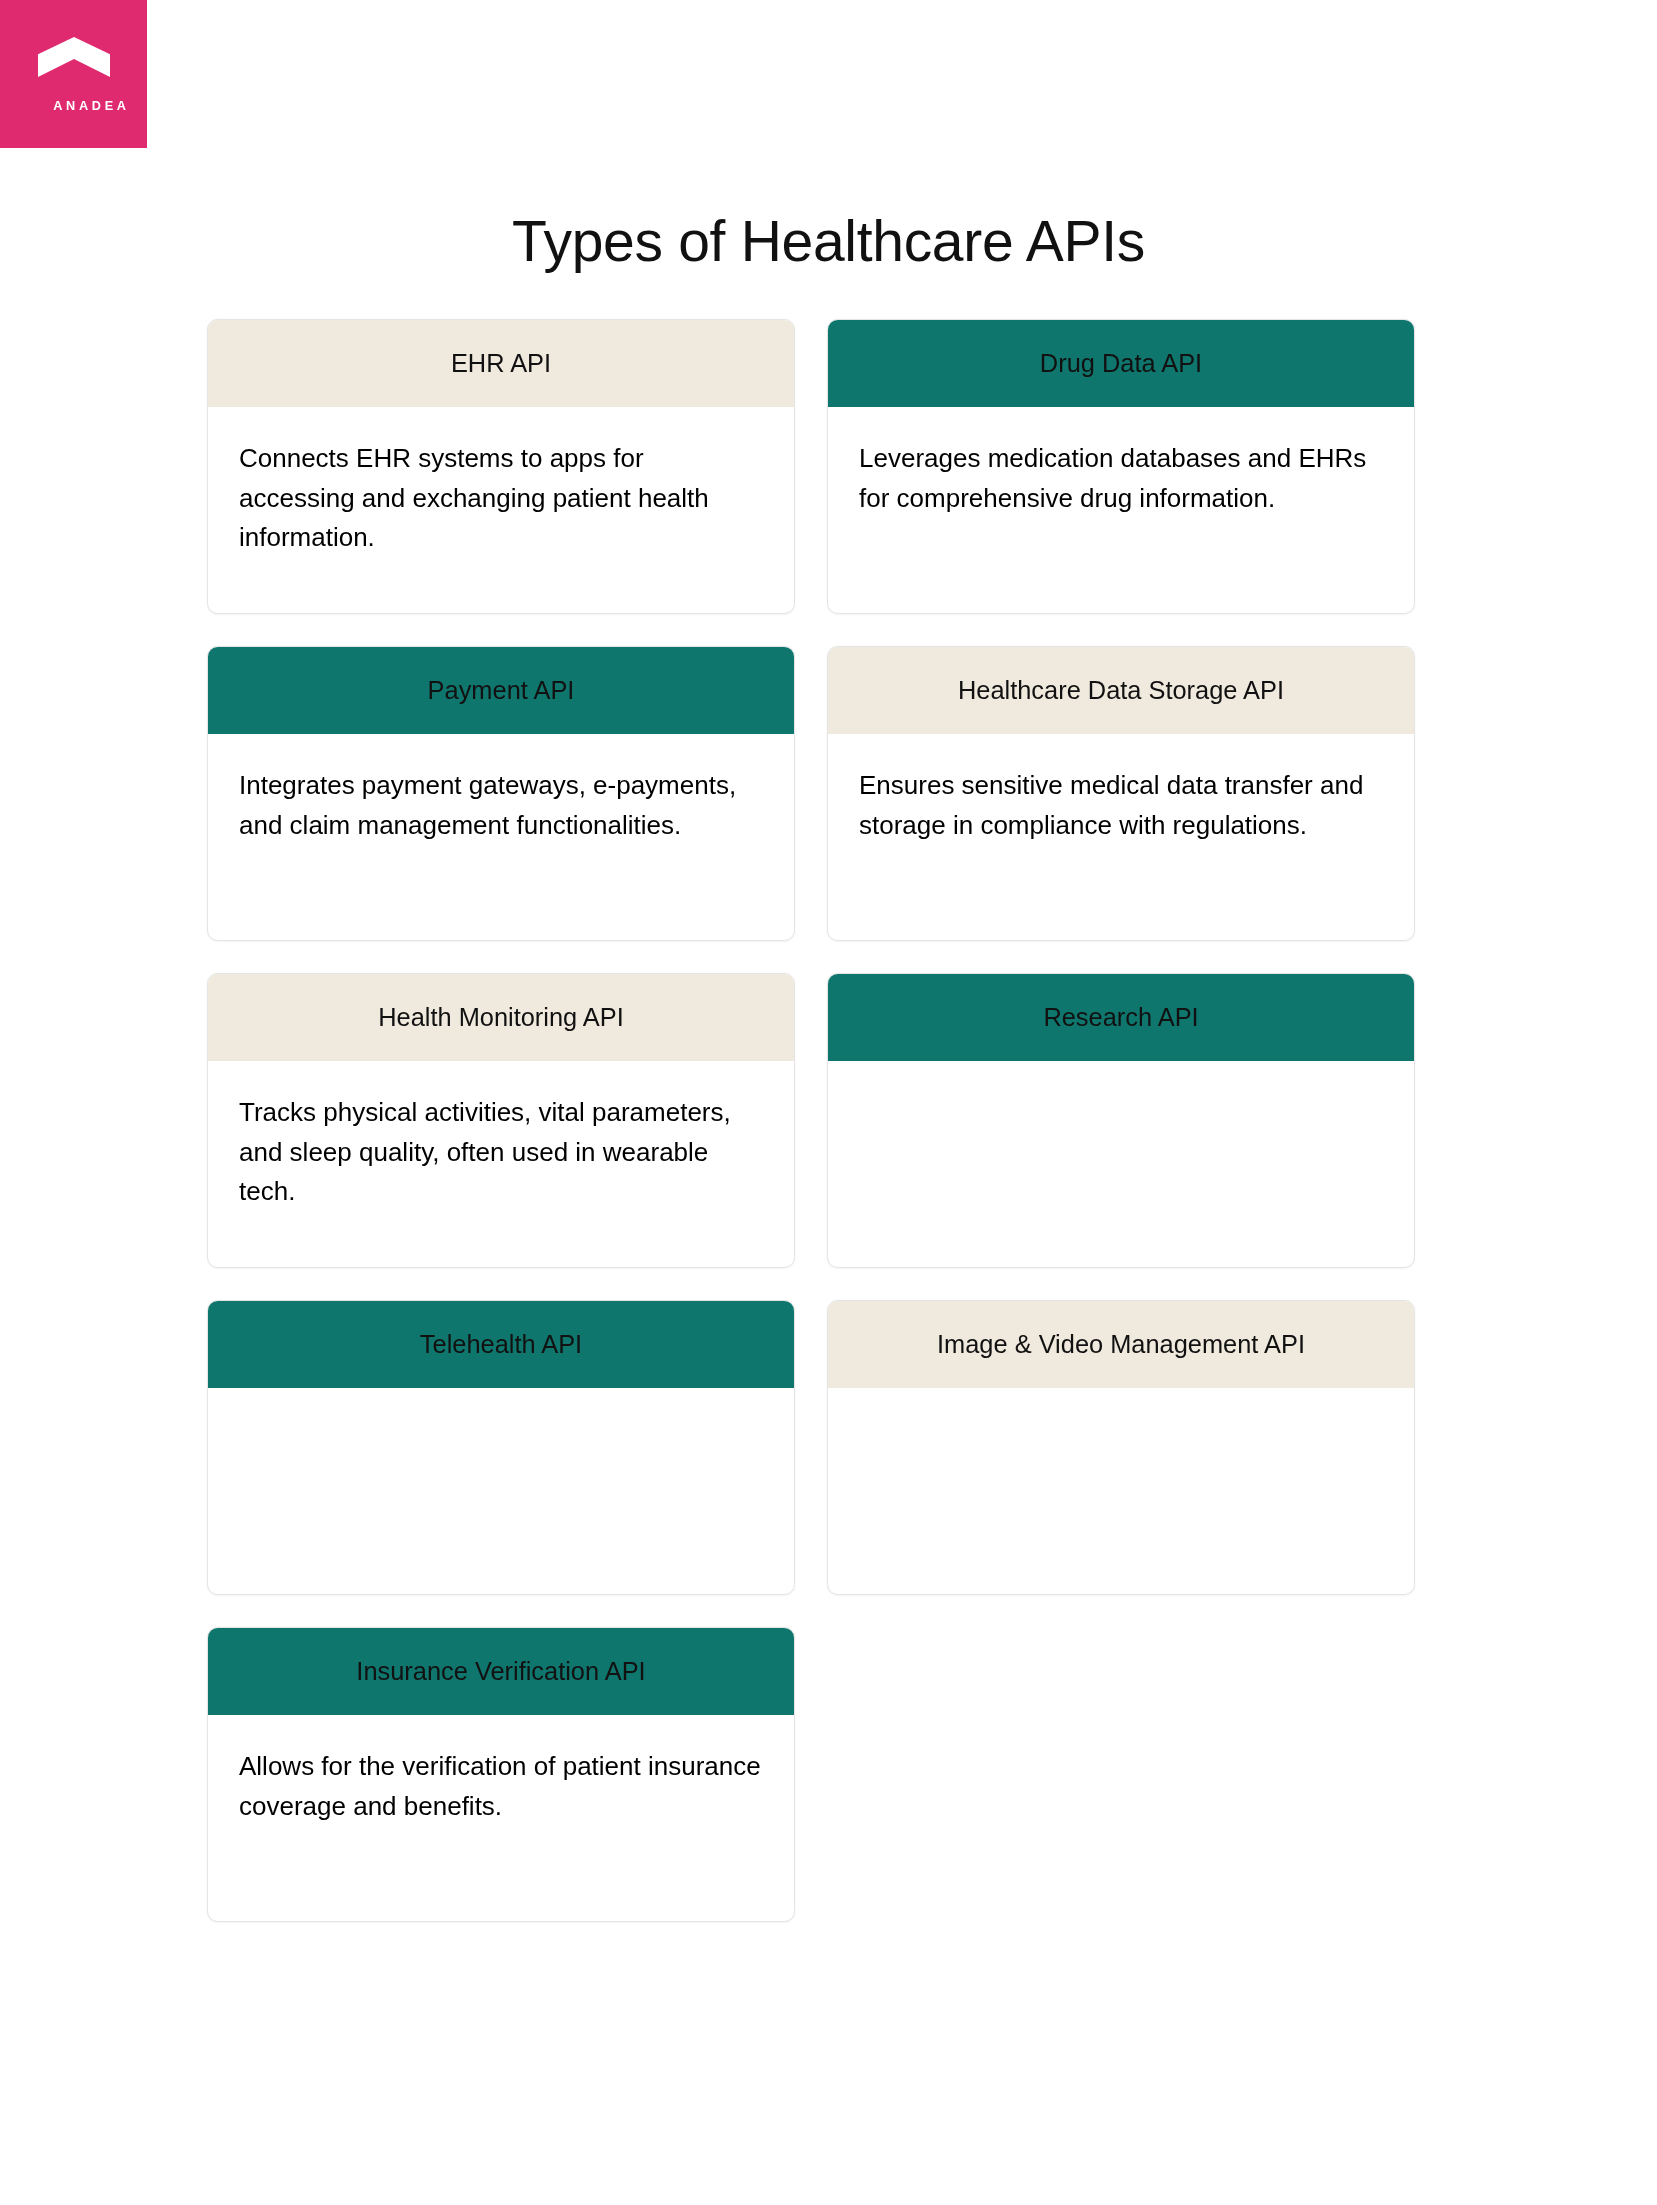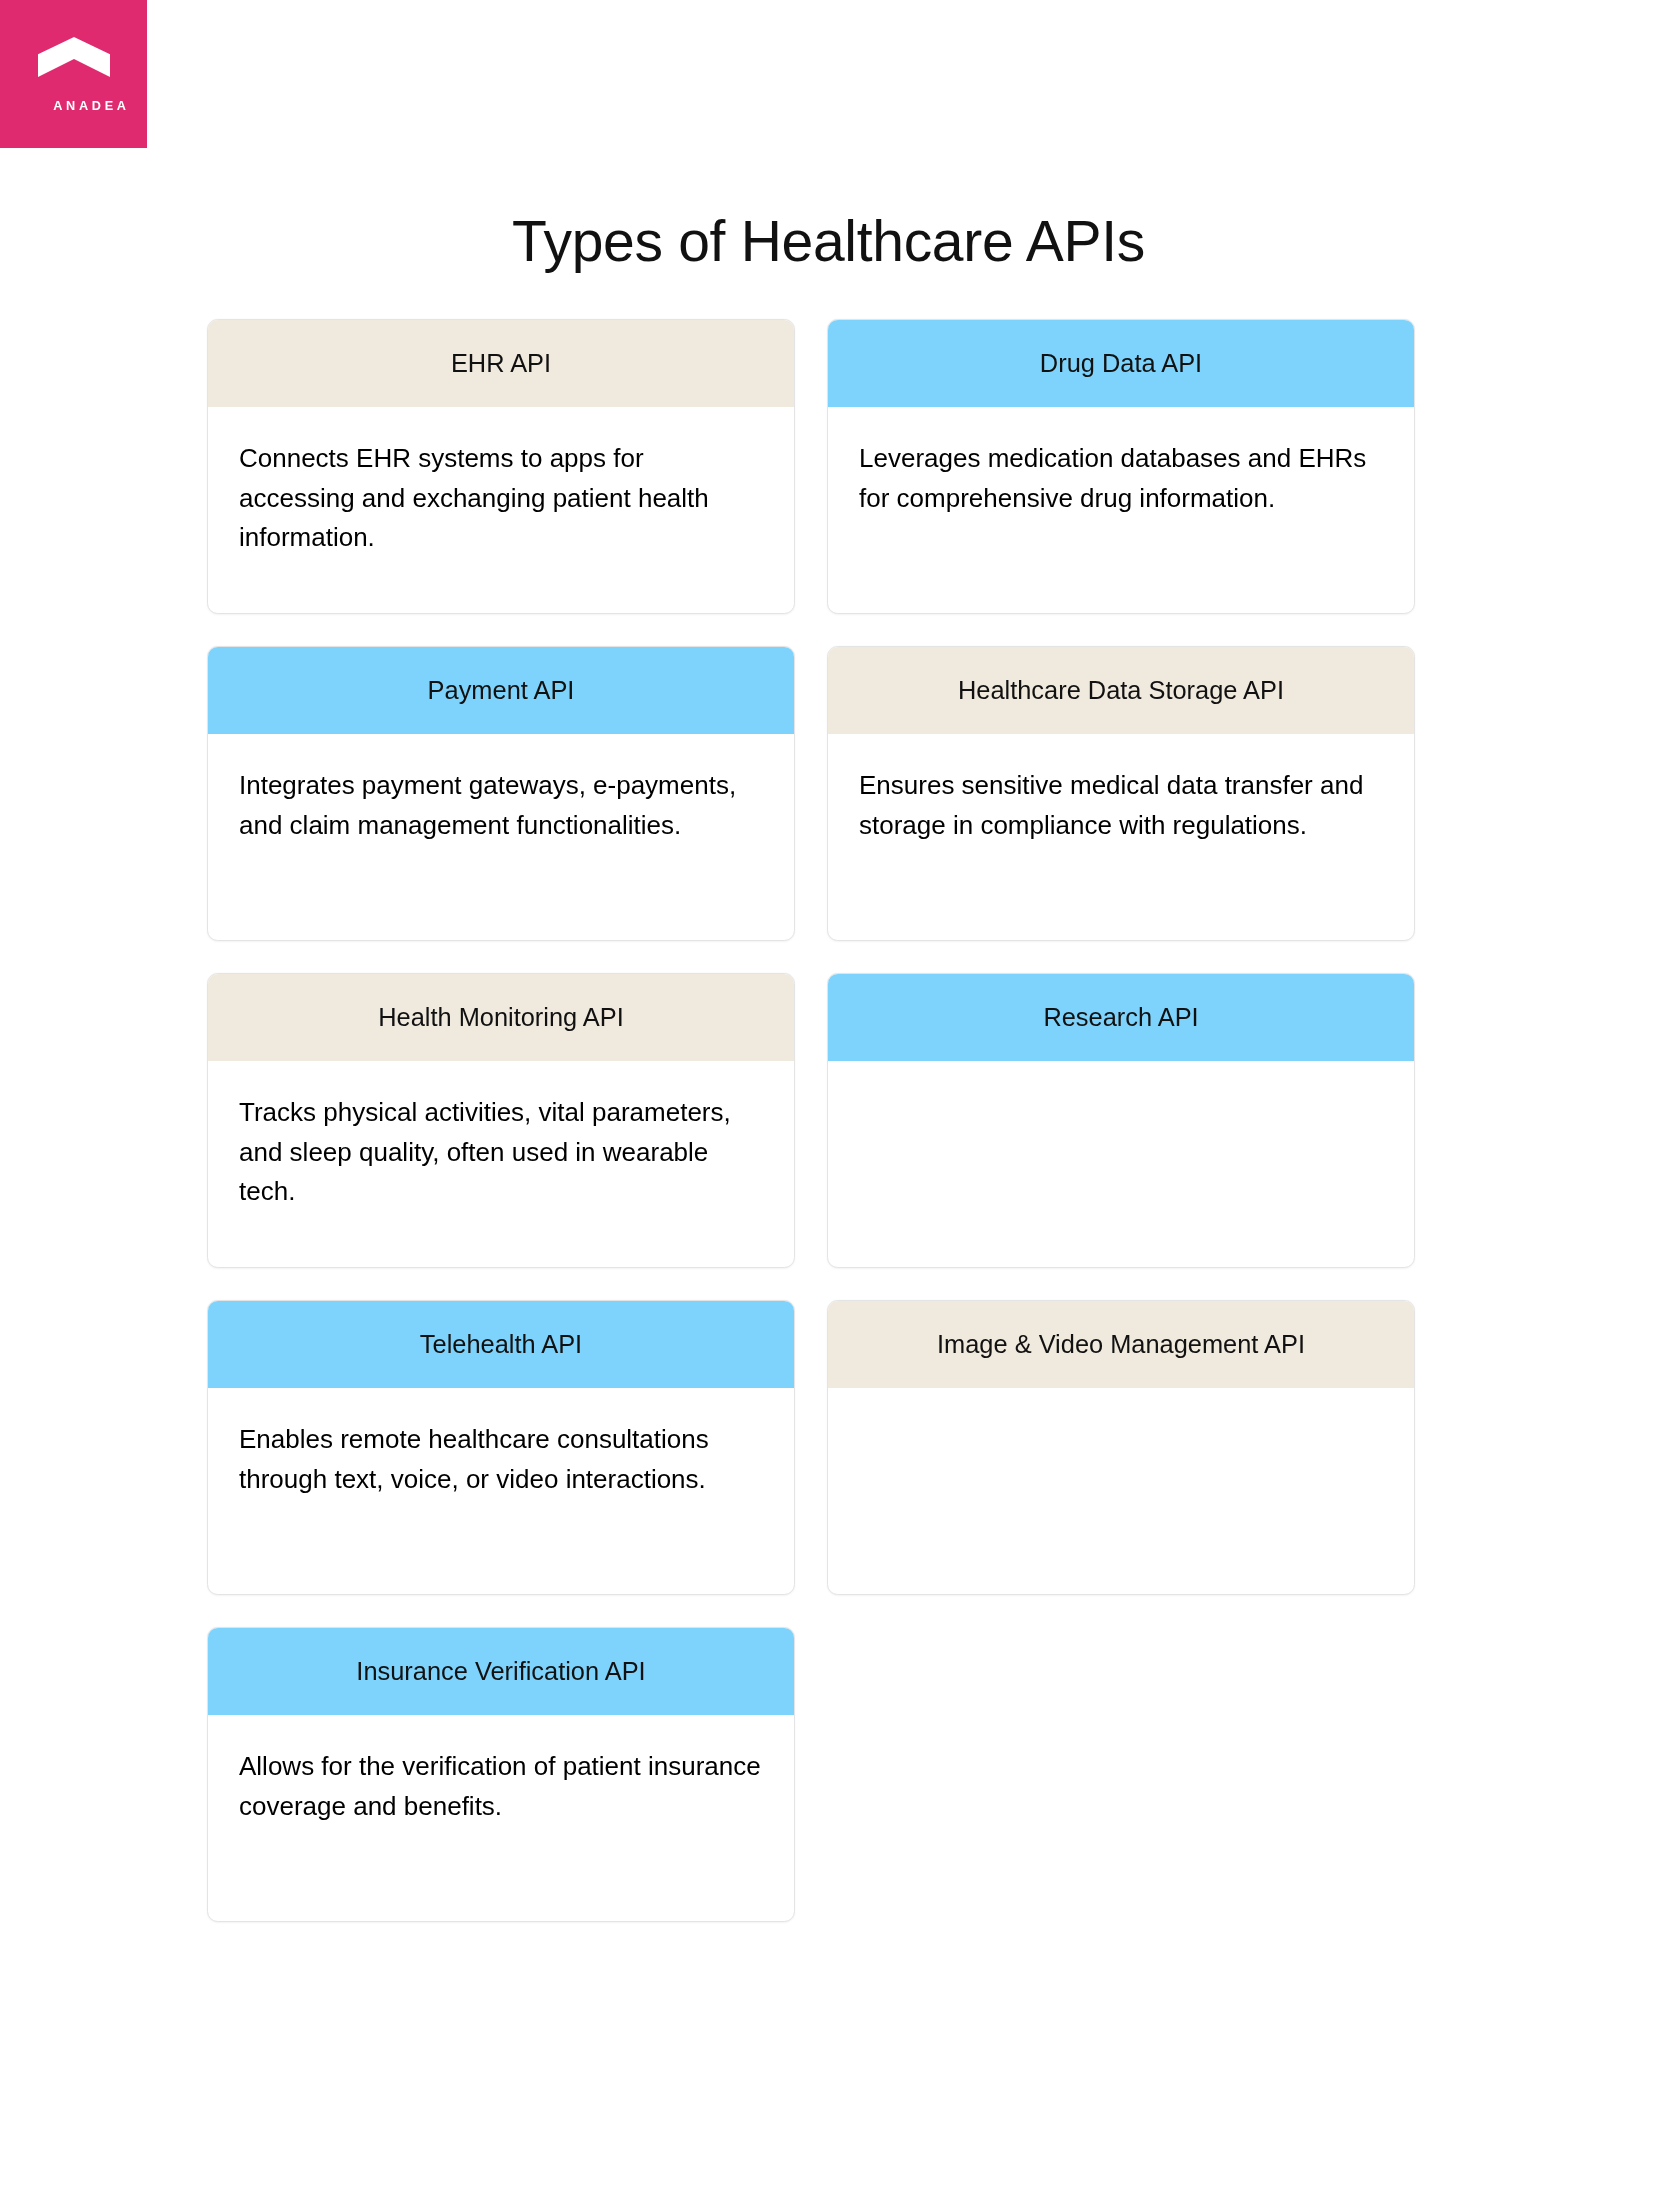--- a/index.html
+++ b/index.html
@@ -89,21 +89,21 @@
     align-items: center;
     justify-content: center;
     font-size: 25.4px;
     font-weight: 400;
     color: #111111;
     text-align: center;
     padding: 0 16px;
     box-sizing: border-box;
   }
   .card-header.beige { background: #F0E9DE; }
-  .card-header.green { background: #7dd3fc; }
+  .card-header.green { background: #0f766e; }
 
   .card-body {
     padding: 32px 31px 0 31px;
     font-size: 26px;
     line-height: 1.52;
     color: #000000;
     font-weight: 400;
   }
 </style>
 </head>
@@ -139,21 +139,20 @@
     </div>
     <div class="card">
       <div class="card-header beige">Health Monitoring API</div>
       <div class="card-body">Tracks physical activities, vital parameters, and sleep quality, often used in wearable tech.</div>
     </div>
     <div class="card">
       <div class="card-header green">Research API</div>
     </div>
     <div class="card">
       <div class="card-header green">Telehealth API</div>
-      <div class="card-body">Enables remote healthcare consultations through text, voice, or video interactions.</div>
     </div>
     <div class="card">
       <div class="card-header beige">Image &amp; Video Management API</div>
     </div>
     <div class="card">
       <div class="card-header green">Insurance Verification API</div>
       <div class="card-body">Allows for the verification of patient insurance coverage and benefits.</div>
     </div>
   </div>
 

